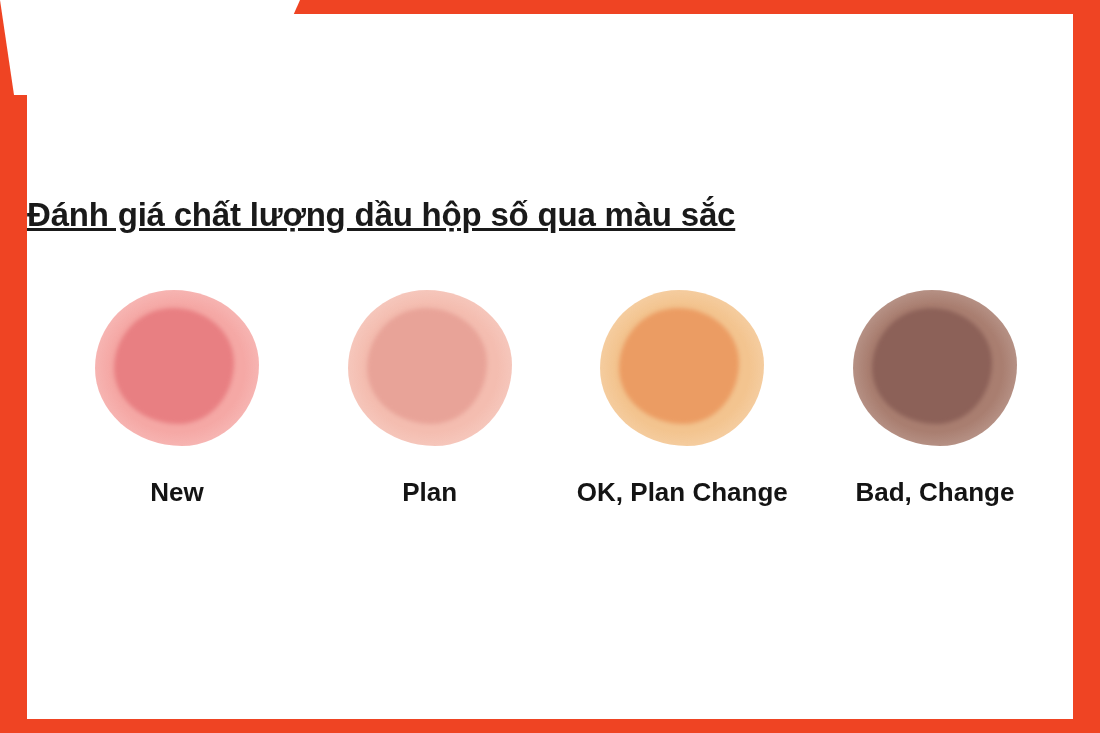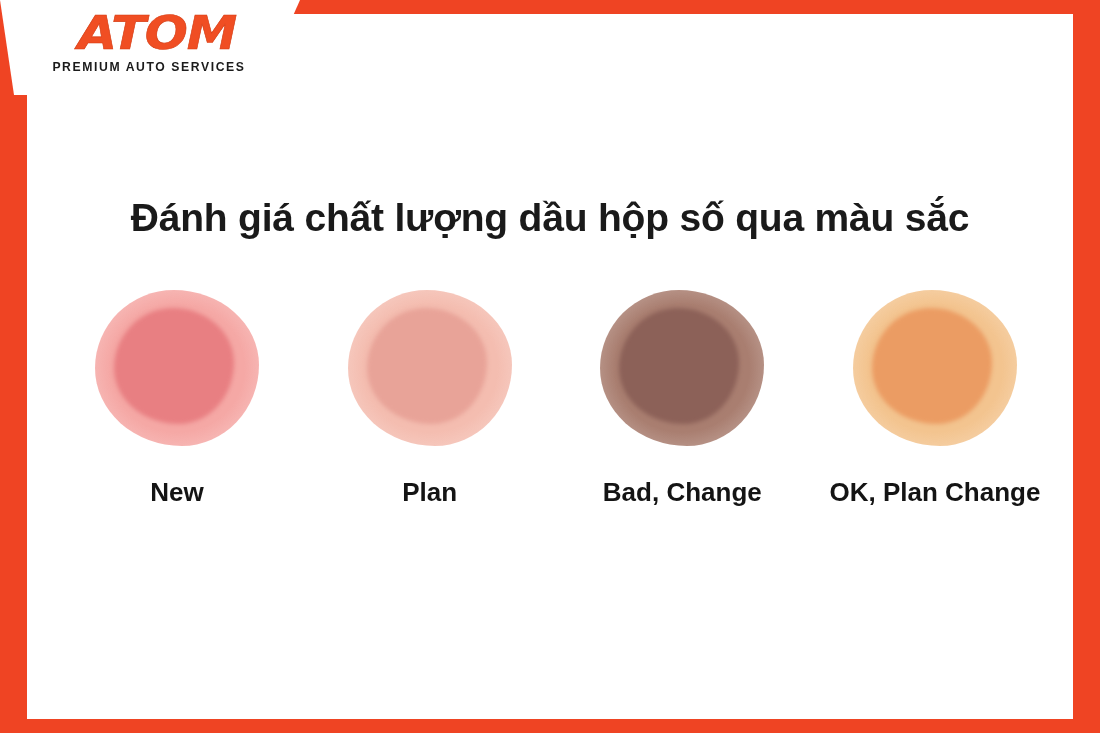--- a/index.html
+++ b/index.html
@@ -60,26 +60,26 @@
     padding-left:4px;
   }
 
   
   .figure{
     position:absolute;left:0;top:0;width:1046px;height:705px;
   }
   .fig-title{
     position:absolute;
     left:0;right:0;top:182px;
-    text-align:center;
-    font-family:"Liberation Sans", sans-serif;
-    font-weight:bold;
-    font-size:39px;
+    font-family:"Liberation Sans", sans-serif;
+    font-weight:bold;
+    font-size:33px;
     letter-spacing:-0.2px;
     color:#1a1a1a;
+    text-decoration:underline;
   }
 
   .samples{
     position:absolute;
     left:24px;top:266px;
     width:1010px;height:260px;
     display:flex;
     justify-content:space-between;
     align-items:flex-start;
   }
@@ -205,44 +205,40 @@
               <div class="halo" style="background: radial-gradient(rgb(244, 189, 176) 0%, rgb(244, 189, 176) 58%, rgba(244, 189, 176, 0.8) 76%, rgba(244, 189, 176, 0.333) 90%, rgba(255, 255, 255, 0) 100%);"></div>
               <div class="core" style="background: radial-gradient(at 48% 46%, rgb(232, 163, 152) 0%, rgb(232, 163, 152) 72%, rgba(232, 163, 152, 0.867) 88%, rgba(232, 163, 152, 0.4) 100%);"></div>
             </div>
           </div>
           <div class="sample-label">Plan</div>
         </div>
 
         <div class="sample">
           <div class="blot-wrap">
             <div class="blot">
+              <div class="halo" style="background: radial-gradient(rgb(243, 196, 143) 0%, rgb(243, 196, 143) 58%, rgba(243, 196, 143, 0.8) 76%, rgba(243, 196, 143, 0.333) 90%, rgba(255, 255, 255, 0) 100%);"></div>
+              <div class="core" style="background: radial-gradient(at 48% 46%, rgb(235, 156, 99) 0%, rgb(235, 156, 99) 72%, rgba(235, 156, 99, 0.867) 88%, rgba(235, 156, 99, 0.4) 100%);"></div>
+            </div>
+          </div>
+          <div class="sample-label">OK, Plan Change</div>
+        </div>
+
+        <div class="sample">
+          <div class="blot-wrap">
+            <div class="blot">
               <div class="halo" style="background: radial-gradient(rgb(169, 126, 112) 0%, rgb(169, 126, 112) 58%, rgba(169, 126, 112, 0.8) 76%, rgba(169, 126, 112, 0.333) 90%, rgba(255, 255, 255, 0) 100%);"></div>
               <div class="core" style="background: radial-gradient(at 48% 46%, rgb(140, 97, 88) 0%, rgb(140, 97, 88) 72%, rgba(140, 97, 88, 0.867) 88%, rgba(140, 97, 88, 0.4) 100%);"></div>
             </div>
           </div>
           <div class="sample-label">Bad, Change</div>
         </div>
 
-        <div class="sample">
-          <div class="blot-wrap">
-            <div class="blot">
-              <div class="halo" style="background: radial-gradient(rgb(243, 196, 143) 0%, rgb(243, 196, 143) 58%, rgba(243, 196, 143, 0.8) 76%, rgba(243, 196, 143, 0.333) 90%, rgba(255, 255, 255, 0) 100%);"></div>
-              <div class="core" style="background: radial-gradient(at 48% 46%, rgb(235, 156, 99) 0%, rgb(235, 156, 99) 72%, rgba(235, 156, 99, 0.867) 88%, rgba(235, 156, 99, 0.4) 100%);"></div>
-            </div>
-          </div>
-          <div class="sample-label">OK, Plan Change</div>
-        </div>
-
       </div>
     </div>
 
 
   </div>
 
   <div class="logo-badge">
     <div class="shape"></div>
-    <div class="logo-inner">
-      <div class="logo-word">ATOM</div>
-      <div class="logo-sub">PREMIUM AUTO SERVICES</div>
-    </div>
   </div>
 
 </div>
 
 </body></html>

